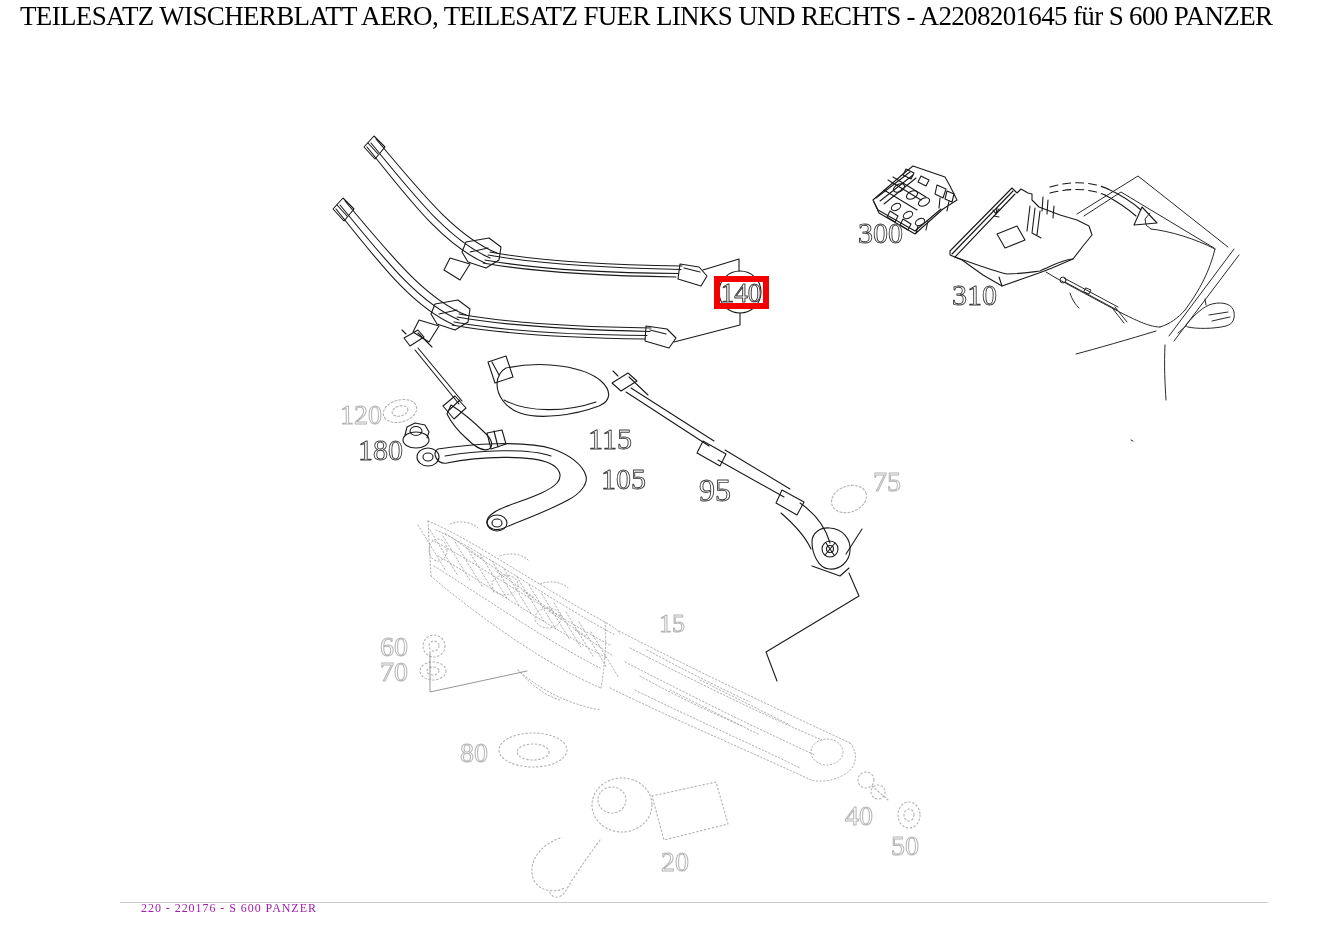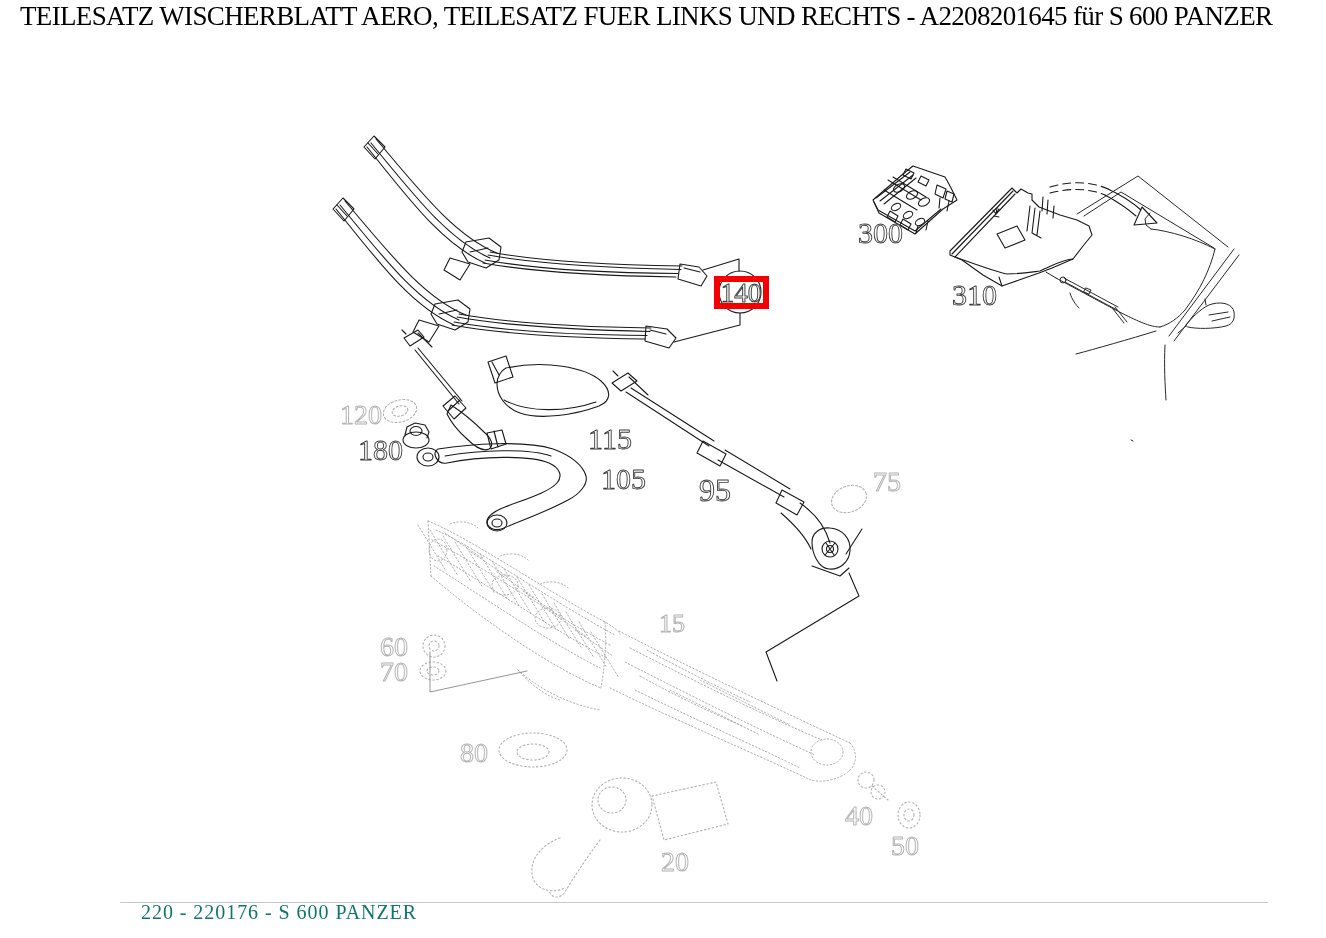--- a/index.html
+++ b/index.html
@@ -1,19 +1,19 @@
 <!DOCTYPE html>
 <html><head>
 <meta charset="utf-8">
 <style>
 html,body{margin:0;padding:0;background:#fff;}
 body{width:1326px;height:938px;position:relative;overflow:hidden;
      font-family:"Liberation Serif",serif;}
 .title{position:absolute;left:20px;top:1px;font-size:27px;letter-spacing:-0.65px;color:#000;white-space:nowrap;}
-.footer{position:absolute;left:141px;top:901px;font-size:20px;letter-spacing:0.95px;color:#0f766e;white-space:nowrap;}
+.footer{position:absolute;left:141px;top:901px;font-size:12px;letter-spacing:0.95px;color:#a21caf;white-space:nowrap;}
 .fline{position:absolute;left:120px;top:902px;width:1148px;height:1px;background:#c9c9c9;}
 svg{position:absolute;left:0;top:0;}
 </style>
 </head>
 <body>
 
 <div class="title">TEILESATZ WISCHERBLATT AERO, TEILESATZ FUER LINKS UND RECHTS - A2208201645 für S 600 PANZER</div>
 <svg width="1326" height="938" viewBox="0 0 1326 938" fill="none" stroke="#1a1a1a" stroke-width="1.1" stroke-linecap="round" stroke-linejoin="round">
 
 <g id="blade1">

